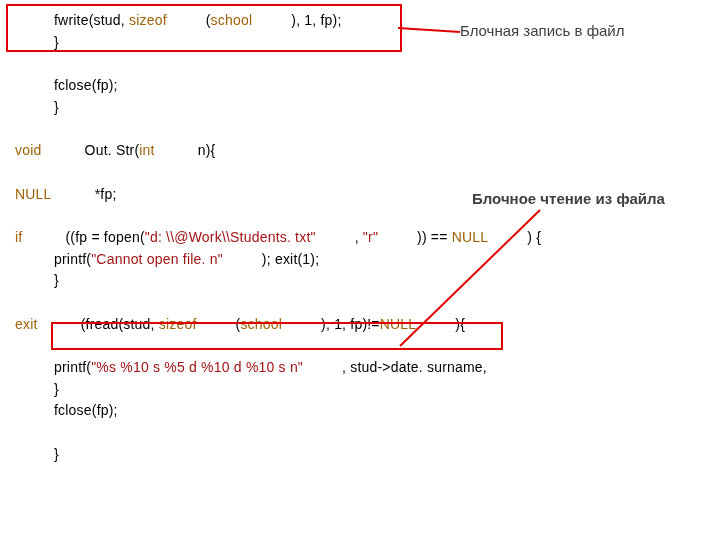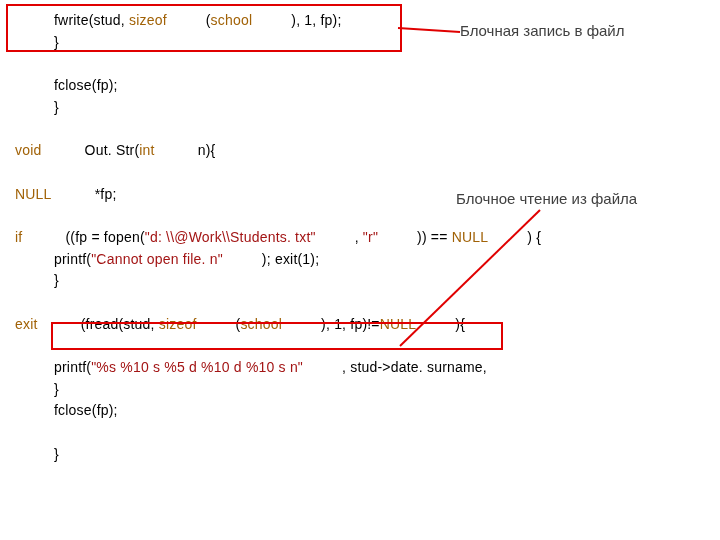--- a/index.html
+++ b/index.html
@@ -74,18 +74,18 @@
 <div class="code-line plain">}</div>
 <div class="code-line plain">fclose(fp);</div>
 <div class="code-line plain">&nbsp;</div>
 <div class="code-line plain">}</div>
 </div>
 
 <div class="box1"></div>
 <div class="box2"></div>
 
 <div class="annotation" style="left:460px; top:22px;">Блочная запись в файл</div>
-<div class="annotation" style="left:456px; top:190px;">Блочное чтение из файла</div>
+<div class="annotation" style="left:472px; top:190px;font-weight:bold;">Блочное чтение из файла</div>
 
 <svg class="lines" width="720" height="540">
   <line x1="398" y1="28" x2="460" y2="32" stroke="#E00000" stroke-width="2"></line>
   <line x1="400" y1="346" x2="540" y2="210" stroke="#E00000" stroke-width="2"></line>
 </svg>
 
 </body></html>

